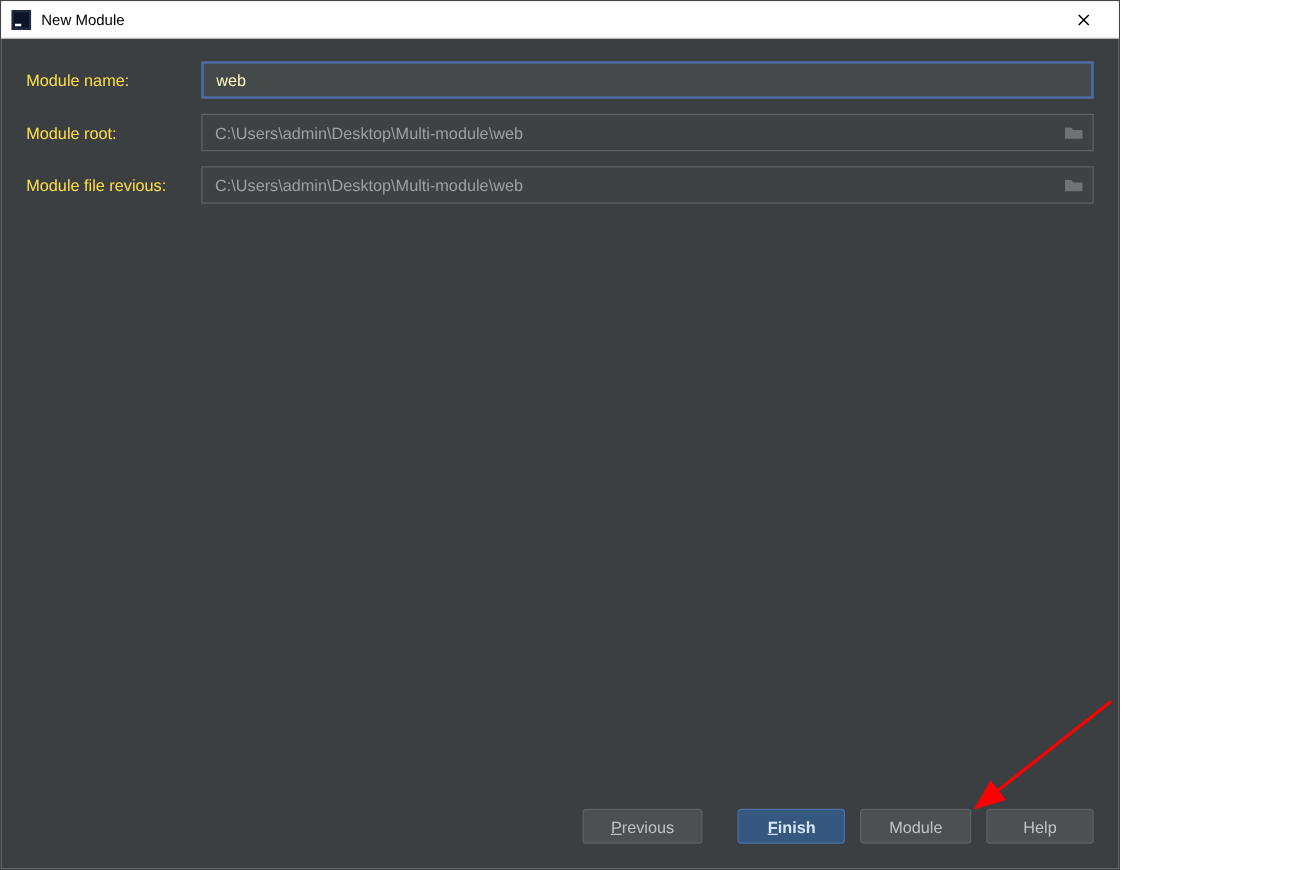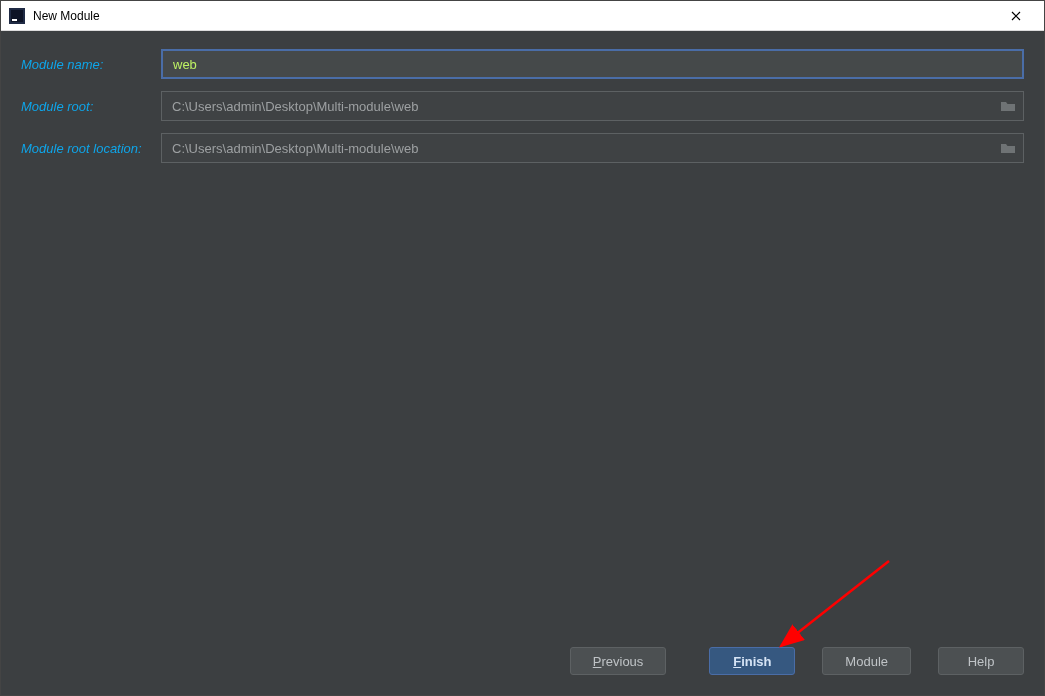--- a/index.html
+++ b/index.html
@@ -2,21 +2,21 @@
 <html><head>
 <meta charset="utf-8">
 <style>
   * { box-sizing: border-box; margin: 0; padding: 0; }
   html, body { width: 1045px; height: 696px; overflow: hidden; }
   body {
     font-family: "Segoe UI", Arial, sans-serif;
     background: #ffffff;
   }
   .window {
-    width: 1045px;
+    width: 896px;
     height: 696px;
     display: flex;
     flex-direction: column;
     border: 1px solid #444;
     background: #ffffff;
   }
   
   .titlebar {
     height: 30px;
     background: #ffffff;
@@ -55,61 +55,60 @@
   }
   .row {
     display: flex;
     align-items: center;
     margin-bottom: 12px;
     min-height: 30px;
   }
   .row .label {
     width: 140px;
     font-size: 13px;
-    color: #0ea5e9;
-    font-style: italic;
+    color: #fde047;
   }
   .row .field {
     flex: 1 1 auto;
   }
   .input-text {
     width: 100%;
     height: 30px;
     background: #45494a;
     border: 1px solid #5d6163;
     color: #b8bcbe;
     font-size: 13px;
     padding: 0 10px;
     outline: none;
   }
   .input-text.focused {
     border: 2px solid #4a6da7;
     background: #45494a;
-    color: #bef264;
+    color: #fef9c3;
   }
   .input-text.readonly {
     background: #3f4244;
     color: #9da0a2;
     padding-right: 32px;
   }
   .input-wrap { position: relative; width: 100%; }
   .folder-btn {
     position: absolute;
     right: 6px; top: 50%; transform: translateY(-50%);
     width: 20px; height: 20px;
     display: flex; align-items: center; justify-content: center;
     color: #8e9193;
   }
 
   
   .button-row {
     position: absolute;
     bottom: 20px; right: 20px;
     display: flex;
-    gap: 27px;
+    gap: 12px;
   }
   .btn {
     height: 28px;
     padding: 0 22px;
     background: #4c5052;
     border: 1px solid #5d6163;
     color: #bfc3c6;
     font-size: 13px;
     display: flex; align-items: center; justify-content: center;
     border-radius: 3px;
@@ -172,21 +171,21 @@
             <span class="folder-btn">
               <svg viewBox="0 0 16 16" width="16" height="16">
                 <path d="M1 4h5l1.5 2H15v7H1z" fill="#6f7375"></path>
               </svg>
             </span>
           </div>
         </div>
       </div>
 
       <div class="row">
-        <div class="label">Module root location:</div>
+        <div class="label">Module file revious:</div>
         <div class="field">
           <div class="input-wrap">
             <input class="input-text readonly" type="text" readonly="" value="C:\Users\admin\Desktop\Multi-module\web" style="">
             <span class="folder-btn">
               <svg viewBox="0 0 16 16" width="16" height="16">
                 <path d="M1 4h5l1.5 2H15v7H1z" fill="#6f7375"></path>
               </svg>
             </span>
           </div>
         </div>

